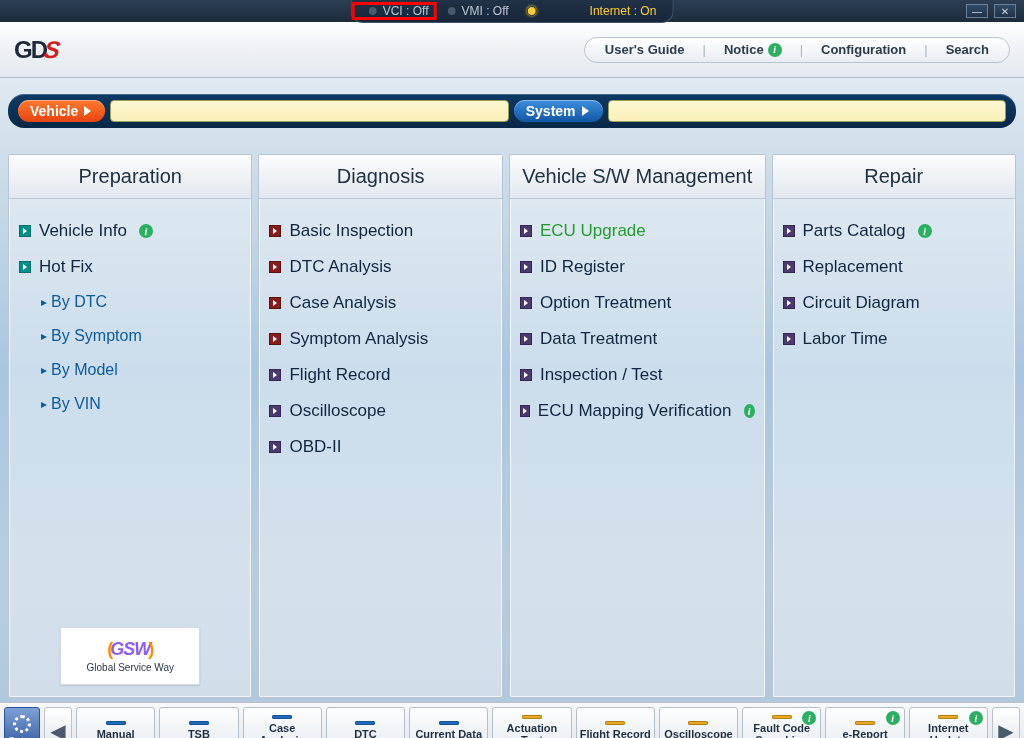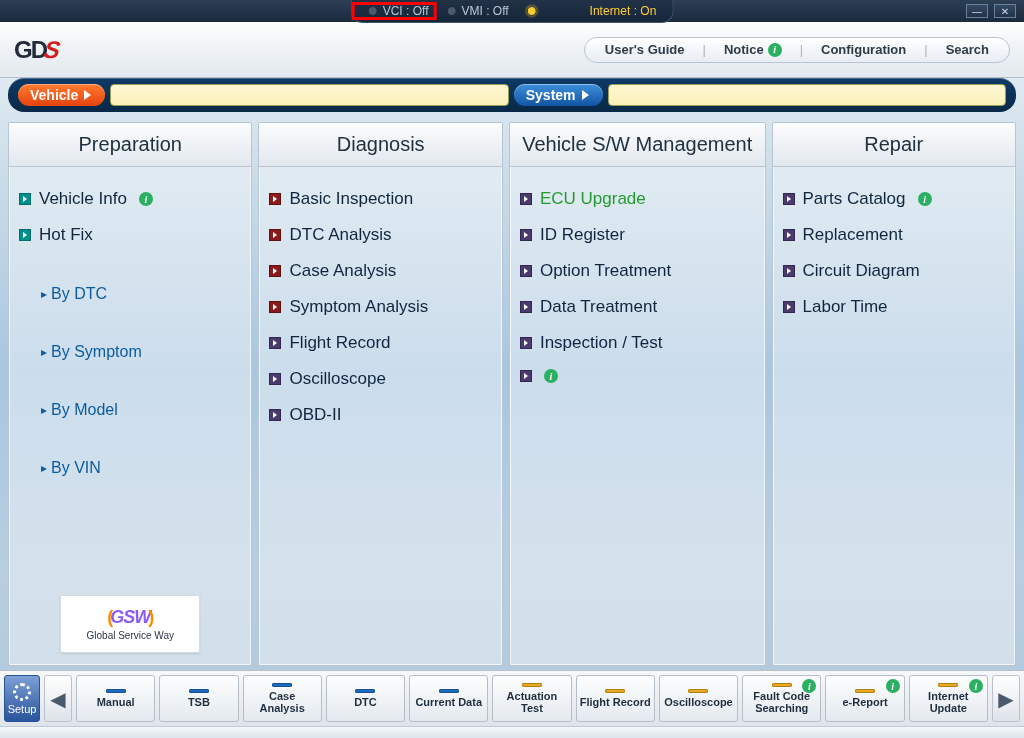--- a/index.html
+++ b/index.html
@@ -21,21 +21,21 @@
 .header { height:56px; background:linear-gradient(#fdfefe,#eef2f6 50%,#e3e9ef); display:flex; align-items:center; padding:0 14px; border-bottom:1px solid #b5bfc9; }
 .logo { font-size:24px; font-weight:900; letter-spacing:-2px; color:#1f2937; display:flex; align-items:center; }
 .logo .sw { color:#d31e1e; font-style:italic; transform:skewX(-8deg); display:inline-block; margin-left:-2px; }
 .nav-pill { margin-left:auto; height:26px; background:linear-gradient(#fff,#e8edf3); border:1px solid #b9c4d1; border-radius:13px;
   display:flex; align-items:center; padding:0 20px; gap:18px; font-size:13px; font-weight:bold; color:#2d3a49; box-shadow:0 1px 0 #fff inset; }
 .nav-pill .sep { color:#a8b3c0; font-weight:normal; }
 .nav-link { display:flex; align-items:center; gap:4px; cursor:pointer; }
 .info-badge { display:inline-flex; width:14px; height:14px; border-radius:50%; background:#2ab060; color:#fff;
   font-size:10px; font-weight:bold; align-items:center; justify-content:center; font-style:italic; font-family:Georgia,serif; }
 
-.band { height:34px; background:linear-gradient(#0e3a66,#092846); margin:0 8px; border-radius:16px; display:flex; align-items:center; padding:0 10px; gap:5px; box-shadow:inset 0 1px 0 rgba(255,255,255,.25);}
+.band { height:34px; background:linear-gradient(#0e3a66,#092846); margin:16px 8px; border-radius:16px; display:flex; align-items:center; padding:0 10px; gap:5px; box-shadow:inset 0 1px 0 rgba(255,255,255,.25);}
 .band-btn { height:22px; padding:0 14px 0 12px; border-radius:11px; display:flex; align-items:center; gap:6px;
   font-size:14px; font-weight:bold; color:#fff; box-shadow:inset 0 1px 0 rgba(255,255,255,.4); cursor:pointer; }
 .band-btn.vehicle { background:linear-gradient(#ff7a2f,#e6440f); }
 .band-btn.system { background:linear-gradient(#3d8fdd,#1255a3); }
 .band-field { flex:1; height:22px; background:linear-gradient(#fdf7d1,#faf0b9); border:1px solid #99a055; border-radius:4px; }
 .tri { width:0; height:0; border-top:5px solid transparent; border-bottom:5px solid transparent; border-left:7px solid #fff; }
 
 .panels { display:flex; gap:6px; padding:10px 8px 4px; height:558px; }
 .panel { flex:1; background:rgba(255,255,255,.40); border:1px solid #b7c4d1; border-radius:2px;
   display:flex; flex-direction:column; box-shadow:0 0 0 1px rgba(255,255,255,.7) inset; overflow:hidden; }
@@ -44,21 +44,21 @@
 .panel-hd { height:44px; display:flex; align-items:center; justify-content:center; font-size:20px; color:#203142;
   background:linear-gradient(#fbfcfd,#e2e8ef); border-bottom:1px solid #bcc7d2; }
 .panel-body { padding:14px 10px; font-size:17px; color:#10263f; position:relative; flex:1; }
 .row { display:flex; align-items:center; gap:8px; padding:8px 0; cursor:pointer; white-space:nowrap; }
 .row.green span.lbl { color:#249b2e; }
 .bullet { width:12px; height:12px; background:#415064; display:inline-flex; align-items:center; justify-content:center; border:1px solid #2c3b4f; }
 .bullet::after { content:""; width:0; height:0; border-top:3px solid transparent; border-bottom:3px solid transparent; border-left:4px solid #fff; }
 .bullet.teal { background:#00908b; border-color:#006e6a; }
 .bullet.red { background:#8b1a1a; border-color:#5e0f0f; }
 .bullet.purple { background:#4a3a6d; border-color:#33264f; }
-.sub { margin-left:22px; display:flex; align-items:center; gap:4px; padding:8px 0; color:#0b5b9c; font-size:16px; cursor:pointer;margin-top:24px; }
+.sub { margin-left:22px; display:flex; align-items:center; gap:4px; padding:8px 0; color:#0b5b9c; font-size:16px; cursor:pointer; }
 .sub::before { content:"▸"; color:#0b5b9c; font-size:12px; }
 .gsw-card { position:absolute; left:50%; transform:translateX(-50%); bottom:12px; width:140px; height:58px; background:#fff; border:1px solid #d5dbe2;
   border-radius:2px; display:flex; flex-direction:column; align-items:center; justify-content:center; box-shadow:0 1px 2px rgba(0,0,0,.12); gap:2px; }
 .gsw-logo { font-size:18px; font-weight:900; font-style:italic; color:#8b5cf6; letter-spacing:-1px; position:relative; }
 .gsw-logo::before{content:"("; color:#ff8c00; font-style:normal; font-weight:900; margin-right:-2px;}
 .gsw-logo::after{content:")"; color:#ff8c00; font-style:normal; font-weight:900; margin-left:-2px;}
 .gsw-sub { font-size:10px; font-weight:normal; color:#2a3746; }
 
 .toolbar { height:56px; background:linear-gradient(#f7f8fa,#dfe4ea); border-top:1px solid #b8c1cc; display:flex; padding:4px 4px; gap:4px; align-items:stretch; }
 .setup-btn { width:36px; background:linear-gradient(#7da0d6,#29549b); color:#fff; font-size:11px;
@@ -206,20 +206,21 @@
         <div class="row">
           <span class="bullet purple"></span>
           <span class="lbl">Data Treatment</span>
         </div>
         <div class="row">
           <span class="bullet purple"></span>
           <span class="lbl">Inspection / Test</span>
         </div>
         <div class="row">
           <span class="bullet purple"></span>
+          <span class="lbl">ECU Mapping Verification</span>
           <span class="info-badge" style="margin-left: 4px;">i</span>
         </div>
       </div>
   </div>
   <div class="panel">
     <div class="panel-hd">Repair</div>
     <div class="panel-body" id="rep-body">
         <div class="row">
           <span class="bullet purple"></span>
           <span class="lbl">Parts Catalog</span>

